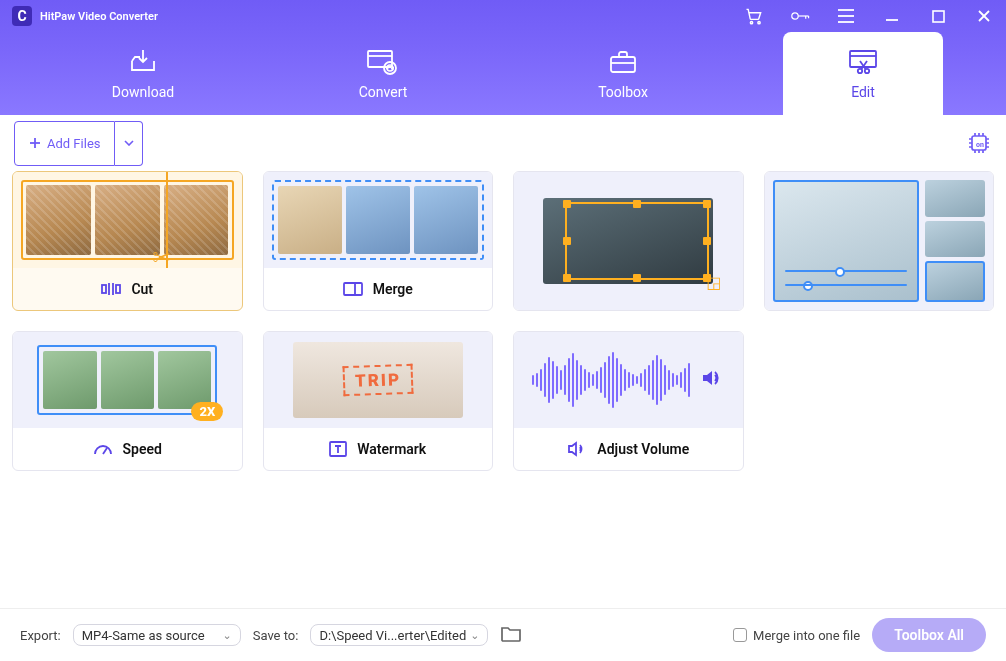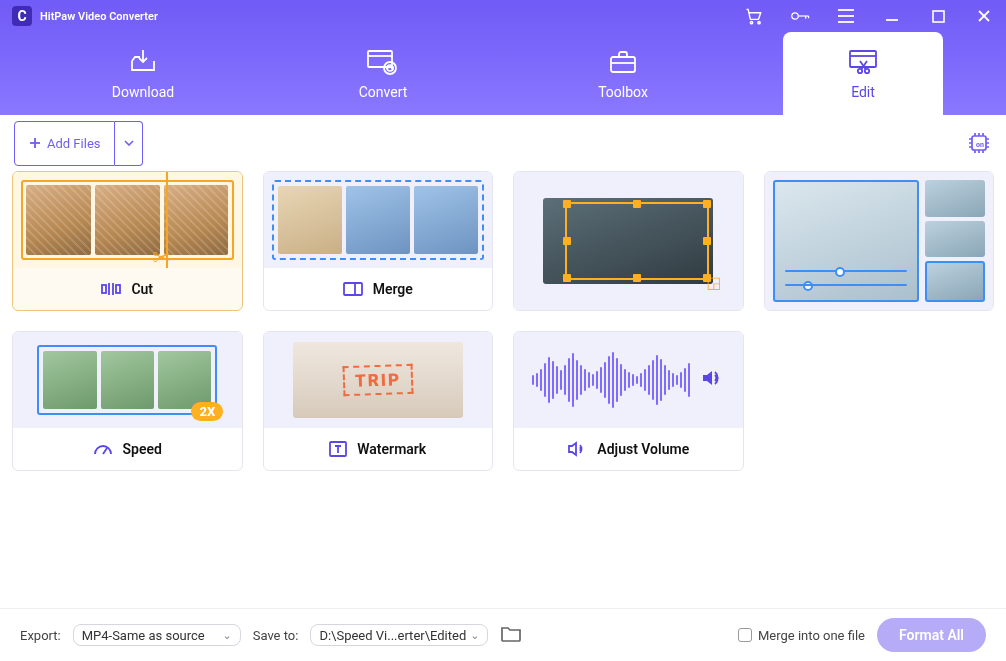--- a/index.html
+++ b/index.html
@@ -408,14 +408,14 @@
   <span class="folder-ic">
     <svg width="22" height="18" viewBox="0 0 22 18" fill="none" stroke="#666" stroke-width="1.7">
         <path d="M2 3h6l2 2h10v10a1 1 0 0 1-1 1H3a1 1 0 0 1-1-1V3z"></path>
       </svg>
   </span>
   <div class="bb-spacer"></div>
   <label class="chk">
     <span class="chk-box"></span>
     <span>Merge into one file</span>
   </label>
-  <button class="export-btn">Format All</button>
+  <button class="export-btn">Toolbox All</button>
 </div>
 
 </body></html>

